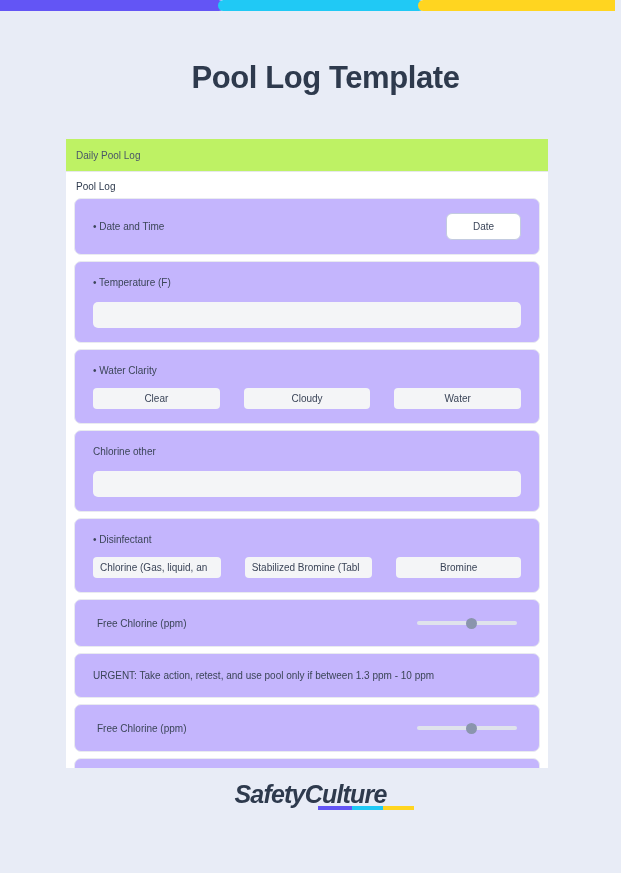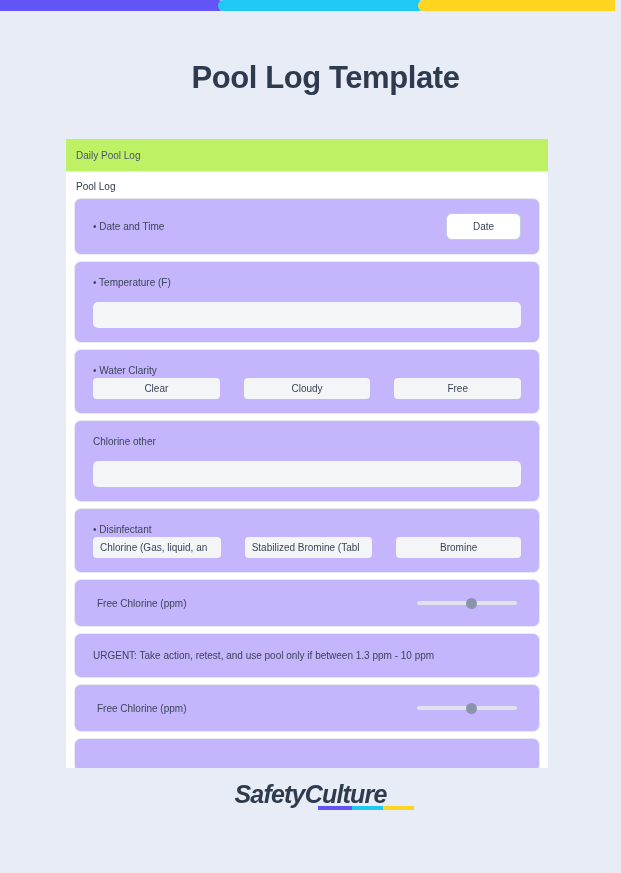--- a/index.html
+++ b/index.html
@@ -112,21 +112,21 @@
     height: 26px;
     background: #f4f5f7;
     border-radius: 5px;
     border: none;
     width: 100%;
   }
 
   .options {
     display: flex;
     gap: 24px;
-    margin-top: 1px;
+    margin-top: 11px;
   }
   .option-pill {
     flex: 1;
     height: 21px;
     background: #f4f5f7;
     border-radius: 4px;
     font-size: 10px;
     color: #3b4558;
     display: flex;
     align-items: center;
@@ -232,21 +232,21 @@
     <div class="card">
       <div class="field-label">• Temperature (F)</div>
       <input class="text-input" type="text" placeholder="" style="">
     </div>
 
     <div class="card">
       <div class="field-label">• Water Clarity</div>
       <div class="options">
         <div class="option-pill">Clear</div>
         <div class="option-pill">Cloudy</div>
-        <div class="option-pill">Free</div>
+        <div class="option-pill">Water</div>
       </div>
     </div>
 
     <div class="card">
       <div class="field-label">Chlorine other</div>
       <input class="text-input" type="text" placeholder="" style="">
     </div>
 
     <div class="card">
       <div class="field-label">• Disinfectant</div>

